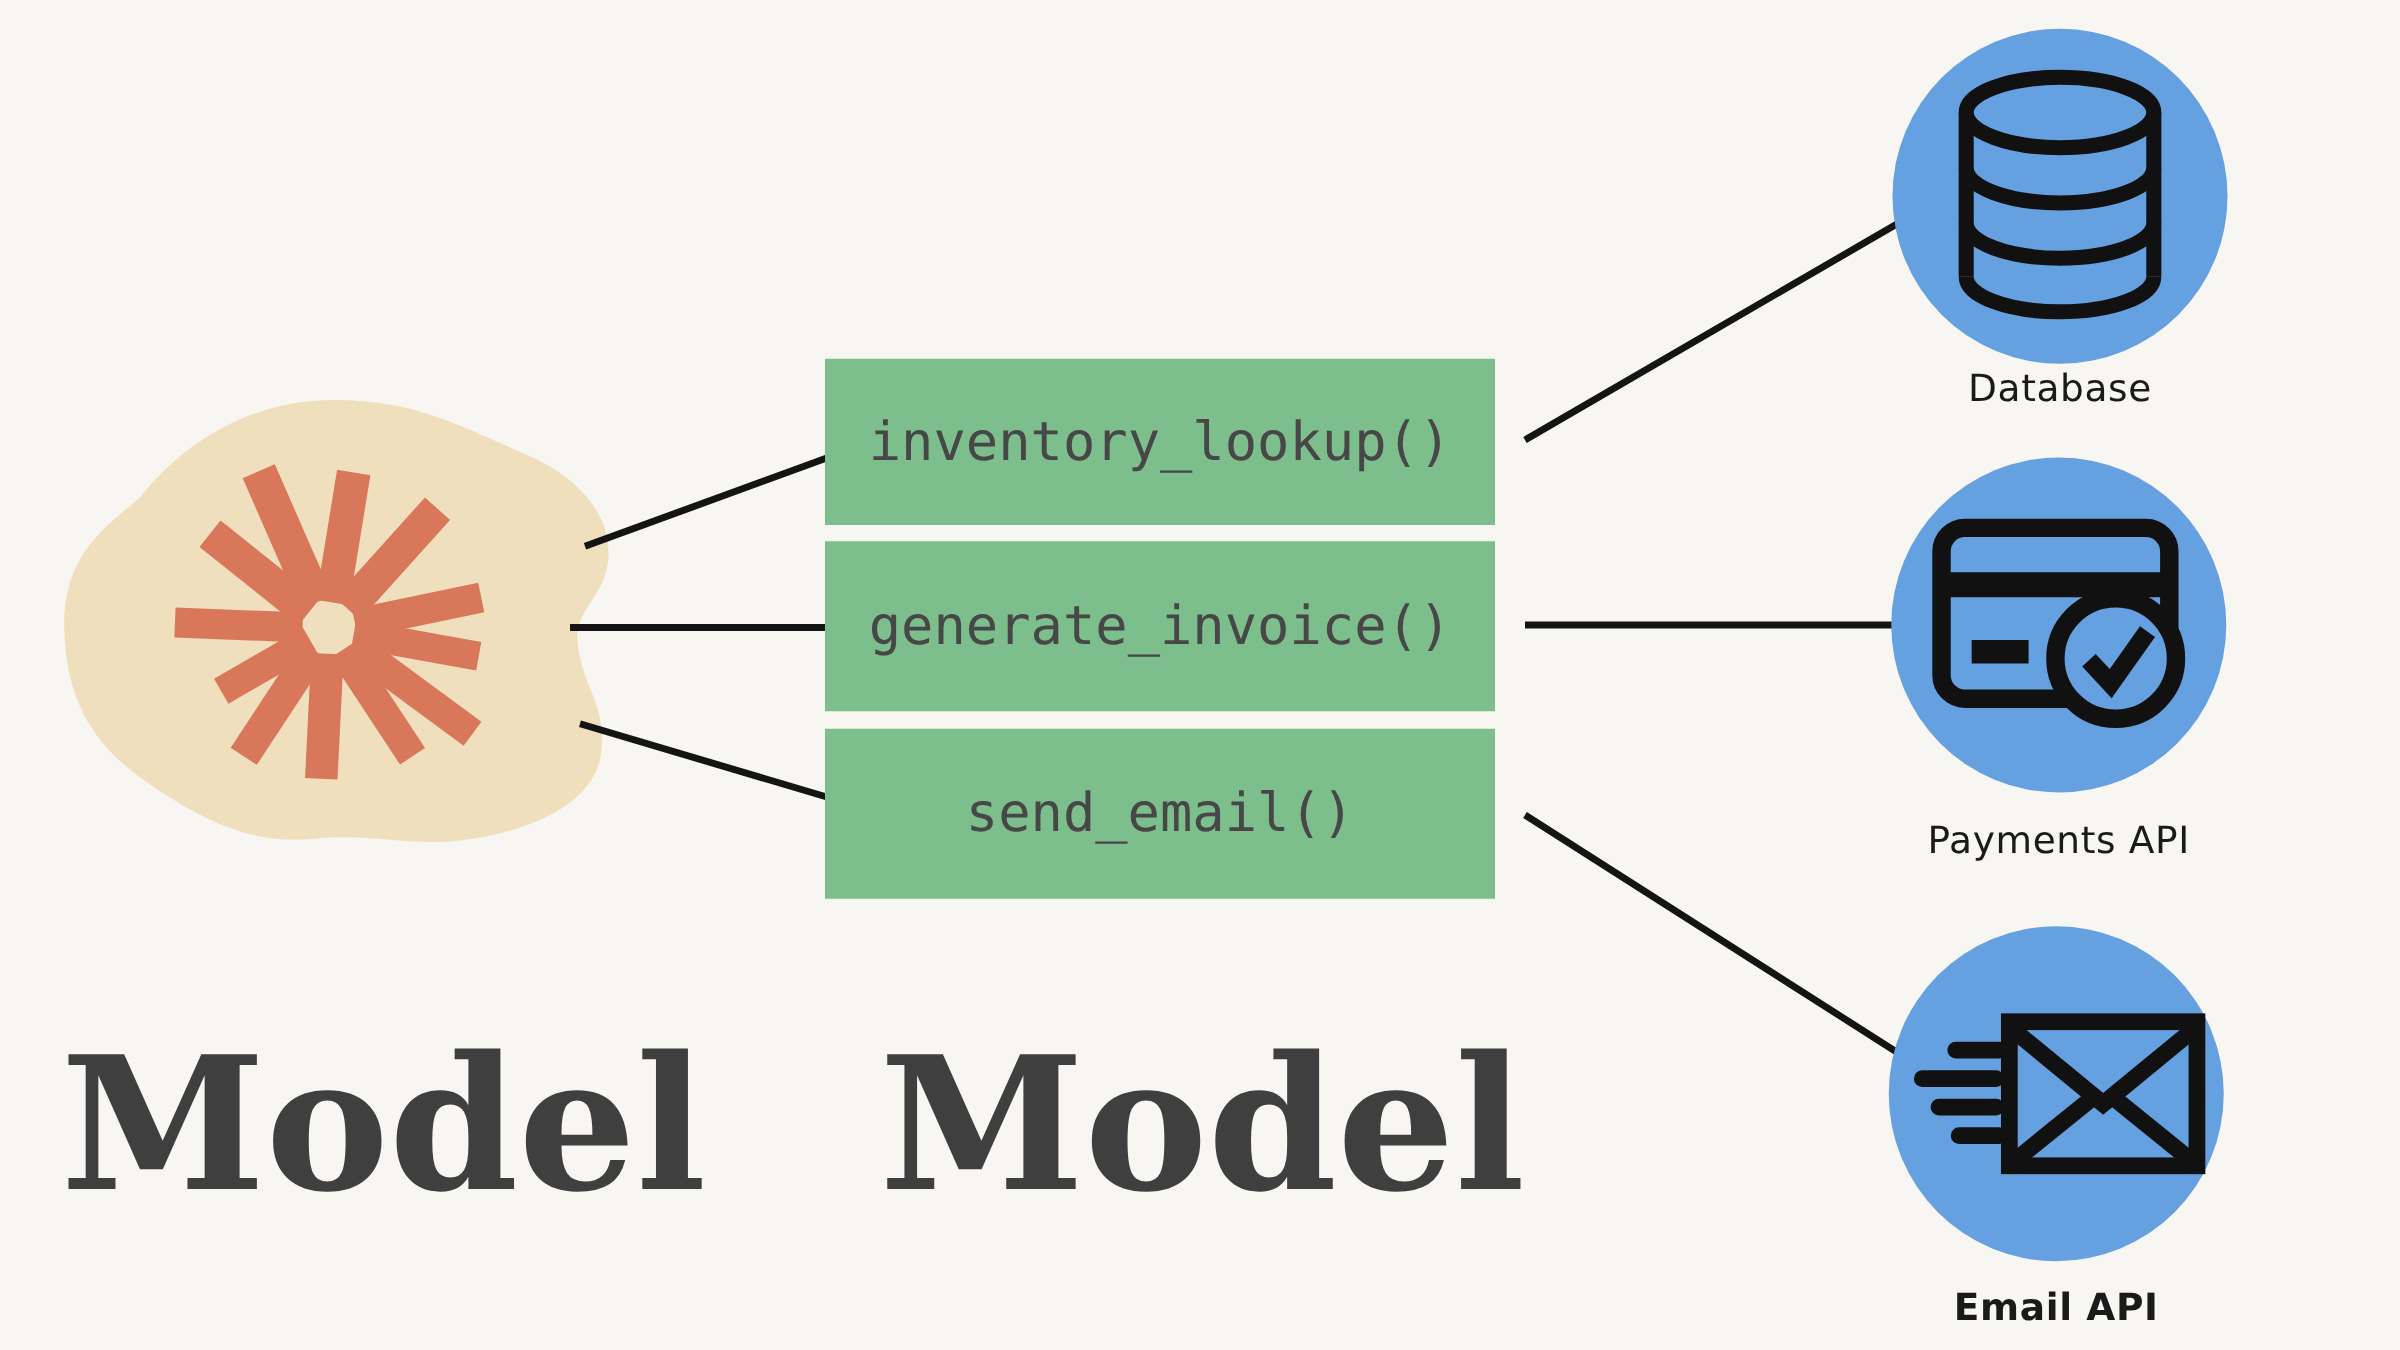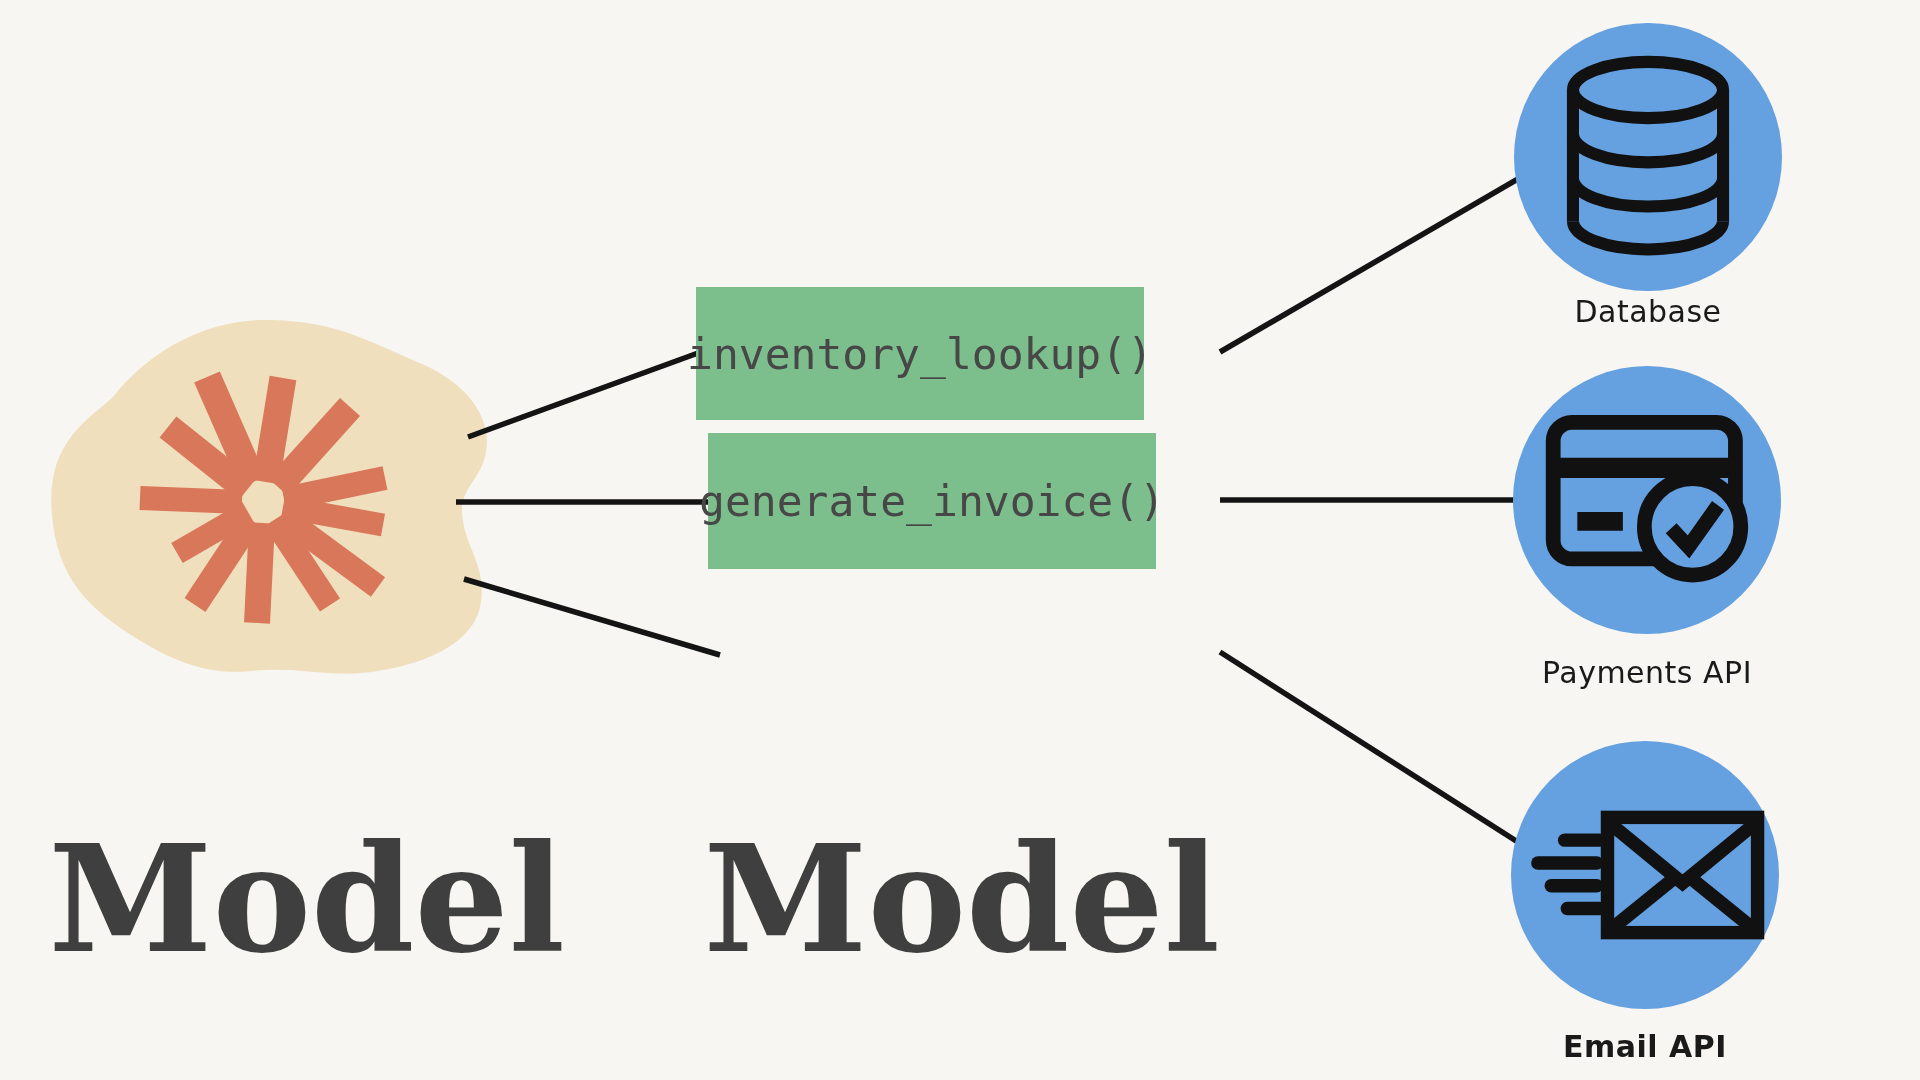--- a/index.html
+++ b/index.html
@@ -16,36 +16,36 @@
     height: 1080px;
     background: var(--background, #f7f6f2);
   }
   .layer {
     position: absolute;
     left: 0; top: 0;
     width: 1920px; height: 1080px;
   }
   .toolbox {
     position: absolute;
-    left: 696px;
-    width: 448px;
+    left: 660px;
+    width: 536px;
     background: var(--tool-box, #7cbe8c);
     display: flex;
     align-items: center;
     justify-content: center;
   }
   .toolbox span {
     font-family: "DejaVu Sans Mono", "Liberation Mono", monospace;
     font-size: 43px;
     color: var(--tool-text, #474747);
     letter-spacing: 0px;
     white-space: nowrap;
   }
   .box1 { top: 287px; height: 133px; }
-  .box2 { top: 433px; height: 136px; margin-left: 12px; }
+  .box2 { top: 433px; height: 136px; }
   .box3 { top: 583px; height: 136px; }
 
   .service-circle {
     position: absolute;
     width: 268px;
     height: 268px;
     border-radius: 50%;
     background: var(--service-circle, #65a0e0);
   }
   .service-circle svg {
@@ -130,20 +130,23 @@
       <line x1="1220" y1="652" x2="1590" y2="888"></line>
     </g>
   </svg>
 
   <div class="toolbox box1">
     <span>inventory_lookup()</span>
   </div>
   <div class="toolbox box2">
     <span>generate_invoice()</span>
   </div>
+  <div class="toolbox box3">
+    <span>send_email()</span>
+  </div>
 
   <div class="service-circle circle-db">
     <svg viewBox="0 0 200 200">
       <g class="icon-stroke" stroke-width="9">
         <ellipse cx="100" cy="50" rx="56" ry="21"></ellipse>
         <path d="M44 50 V148"></path>
         <path d="M156 50 V148"></path>
         <path d="M44 83 A56 21 0 0 0 156 83"></path>
         <path d="M44 116 A56 21 0 0 0 156 116"></path>
         <path d="M44 148 A56 21 0 0 0 156 148"></path>

